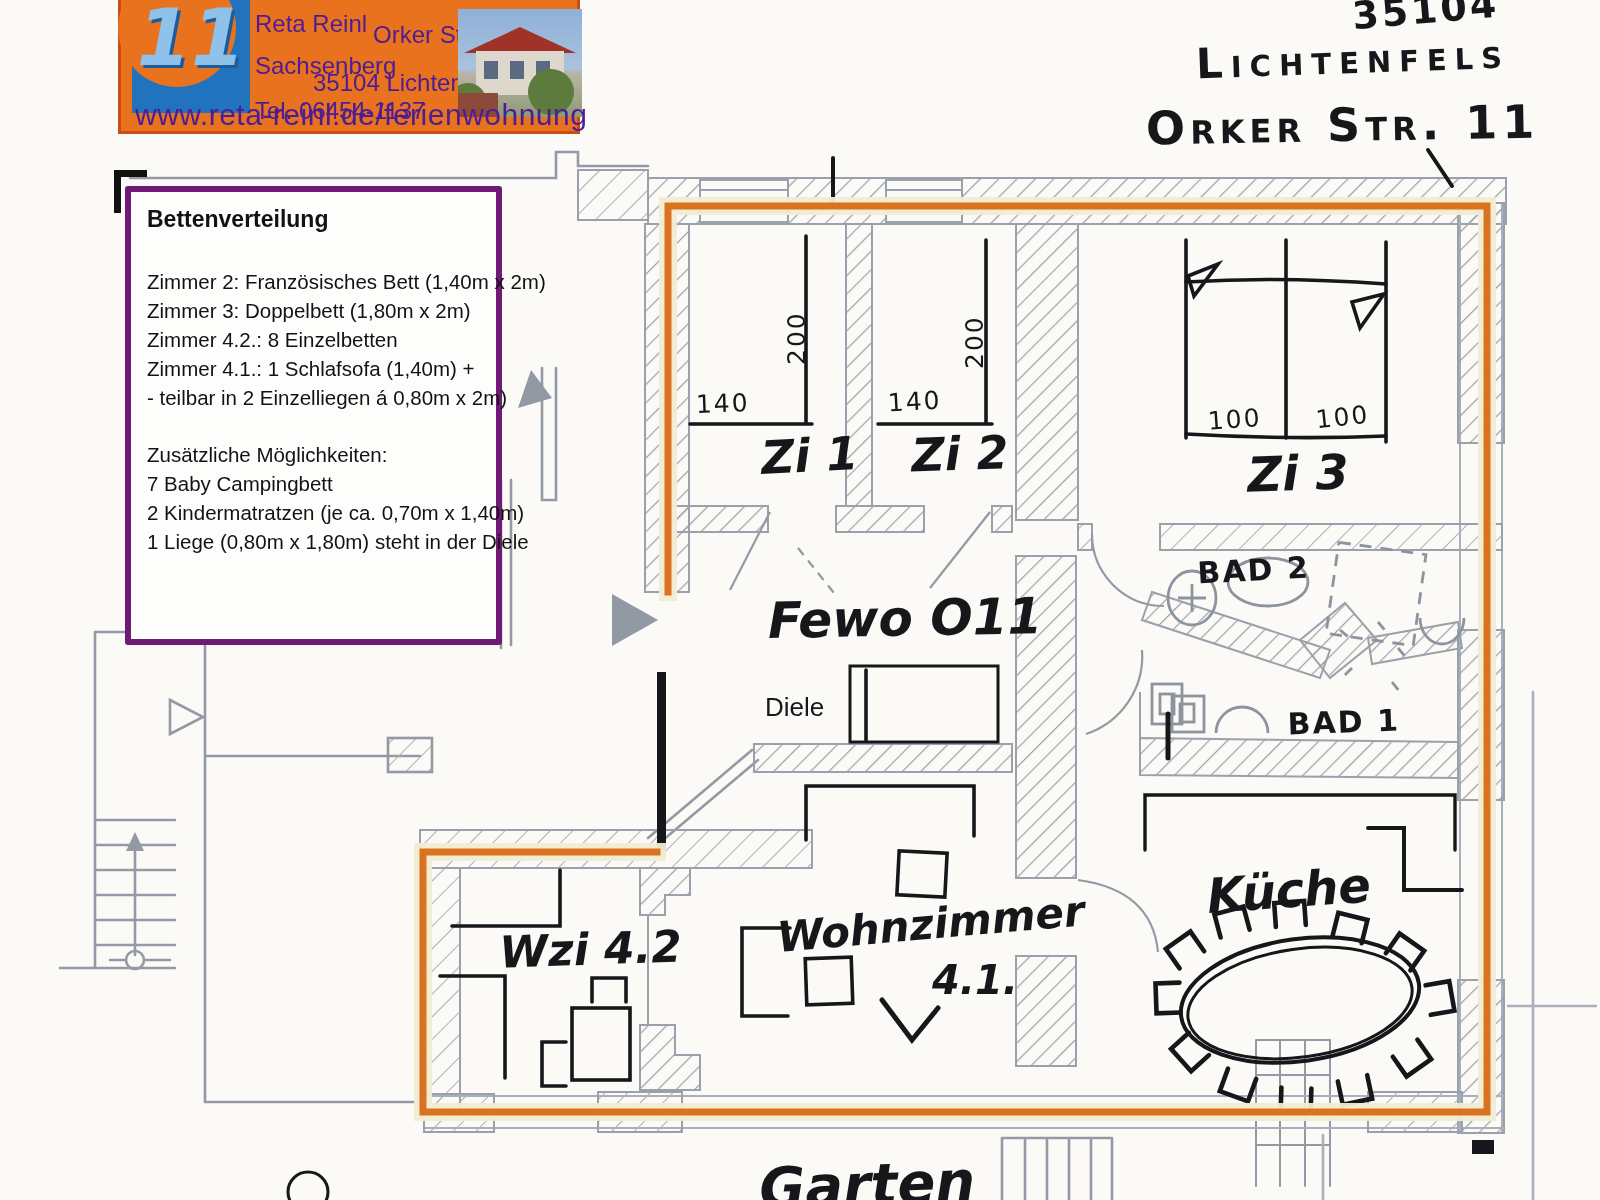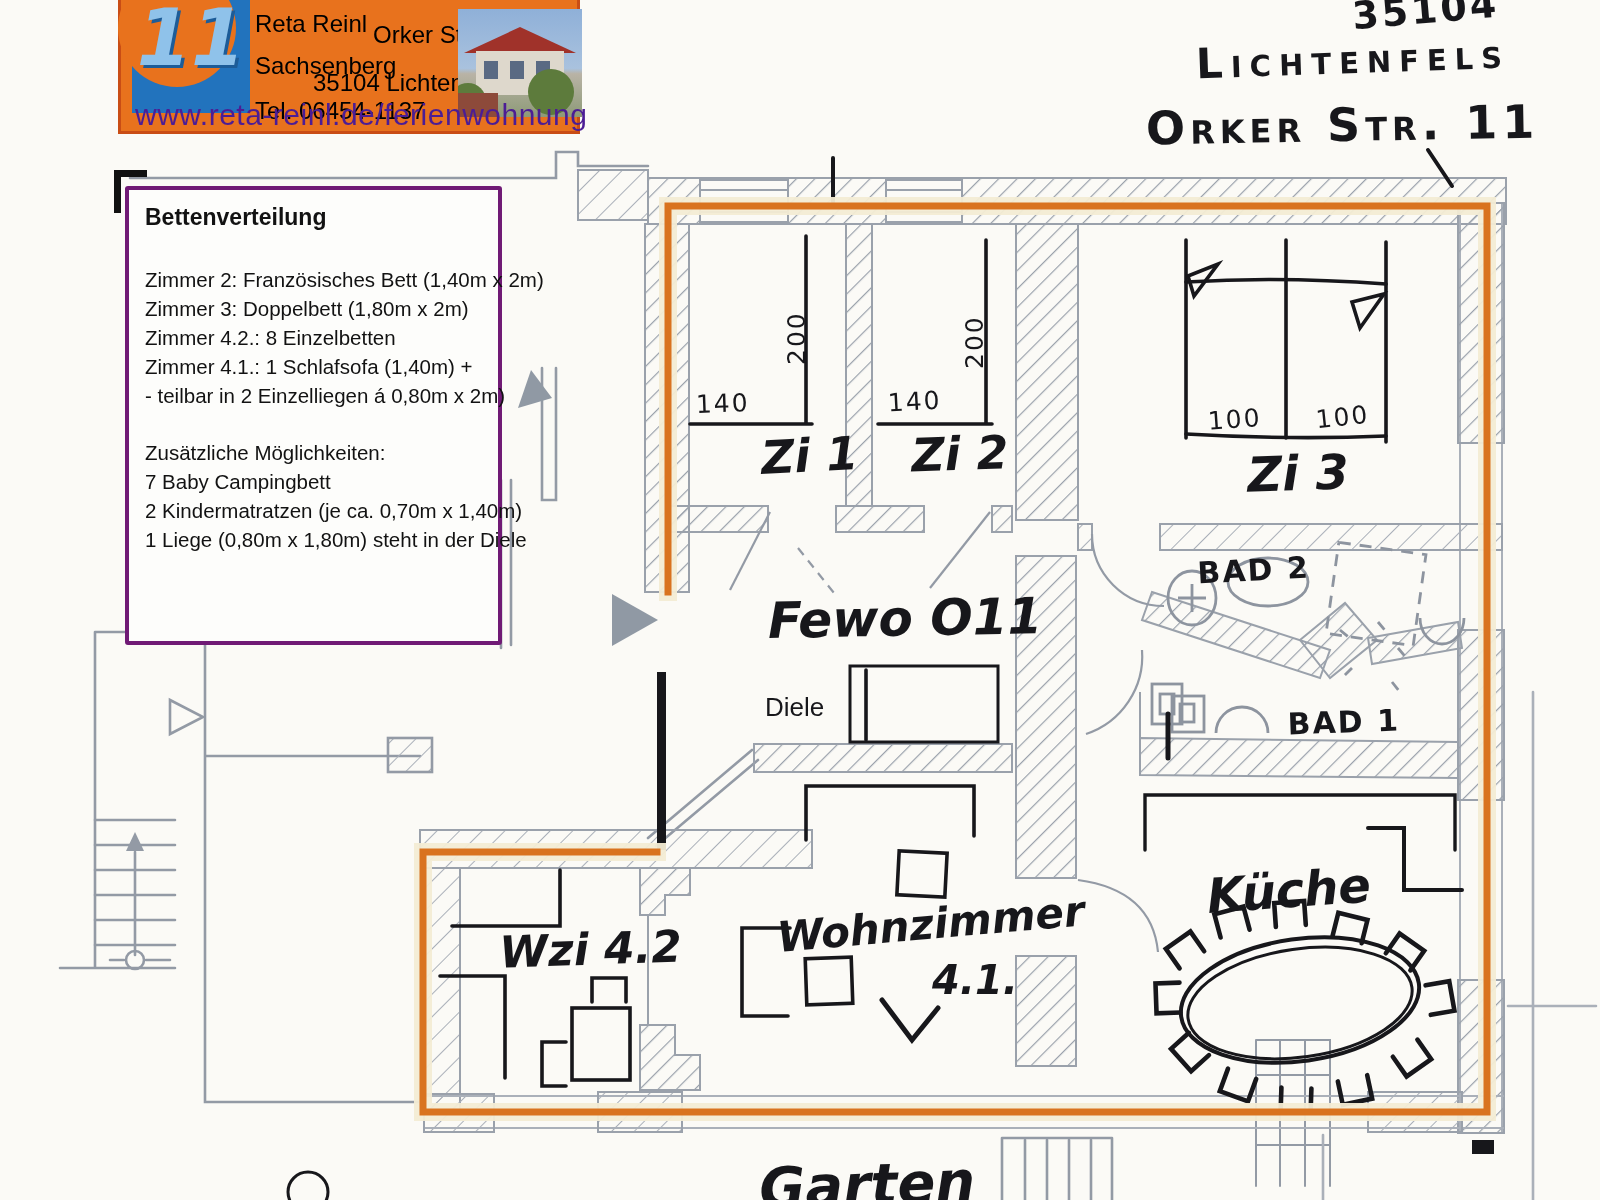--- a/index.html
+++ b/index.html
@@ -9,36 +9,36 @@
 
   
   .logo-card{position:absolute;left:118px;top:-46px;width:462px;height:180px;
              background:#e8721d;border:3px solid #c94d15;box-sizing:border-box;z-index:4;}
   .logo-mark{position:absolute;left:11px;top:4px;width:118px;height:152px;background:#2273bd;}
   .logo-circle{position:absolute;left:-14px;top:8px;width:118px;height:118px;border-radius:50%;
                background:#e8721d;}
   .logo-11{position:absolute;left:0;top:22px;width:118px;text-align:center;
            font-family:"DejaVu Sans",sans-serif;font-weight:bold;font-style:italic;
            font-size:78px;line-height:110px;color:#8fc2ea;text-shadow:3px 3px 0 #1d5c98;}
-  .logo-line{position:absolute;color:#000000;font-size:24px;white-space:nowrap;}
+  .logo-line{position:absolute;color:#4c1d95;font-size:24px;white-space:nowrap;}
   .logo-url{position:absolute;left:14px;top:141px;width:440px;color:#4c1d95;font-size:30px;
             white-space:nowrap;letter-spacing:.5px;text-align:center;}
   .logo-photo{position:absolute;left:337px;top:52px;width:124px;height:108px;overflow:hidden;
               background:linear-gradient(#8fb0d8 0%,#a9c2de 55%,#b9b3a6 60%,#8d9a77 100%);}
   .ph-roof{position:absolute;left:6px;top:18px;width:0;height:0;
            border-left:56px solid transparent;border-right:56px solid transparent;
            border-bottom:26px solid #a0322a;}
   .ph-wall{position:absolute;left:18px;top:42px;width:88px;height:44px;background:#ded8cc;}
   .ph-win{position:absolute;width:14px;height:18px;background:#5a6a83;top:52px;}
   .ph-bush{position:absolute;border-radius:50%;background:#5d7b3c;}
   .ph-fence{position:absolute;left:0;top:84px;width:40px;height:24px;background:#8d4a3a;}
 
   
   .bed-box{position:absolute;left:125px;top:186px;width:377px;height:459px;background:#fdfdfb;
-           border:4px solid #701a75;border-radius:3px;box-sizing:border-box;z-index:3;
+           border:6px solid #701a75;border-radius:3px;box-sizing:border-box;z-index:3;
            padding:14px 0 3px 16px;color:#121212;}
   .bed-title{font-size:23px;font-weight:bold;margin-bottom:34px;}
   .bed-line{font-size:20.5px;line-height:29px;white-space:nowrap;}
   .bed-gap{height:28px;}
 
   
   .hand{font-family:"DejaVu Sans",sans-serif;color:#17171b;white-space:nowrap;position:absolute;z-index:2;}
   .hw-zip{left:1352px;top:-12px;font-size:38px;font-weight:bold;transform:rotate(-5deg);letter-spacing:3px;}
   .hw-city{left:1196px;top:34px;font-size:42px;font-weight:bold;font-variant:small-caps;
            text-transform:capitalize;letter-spacing:8px;transform:rotate(-2deg);}

